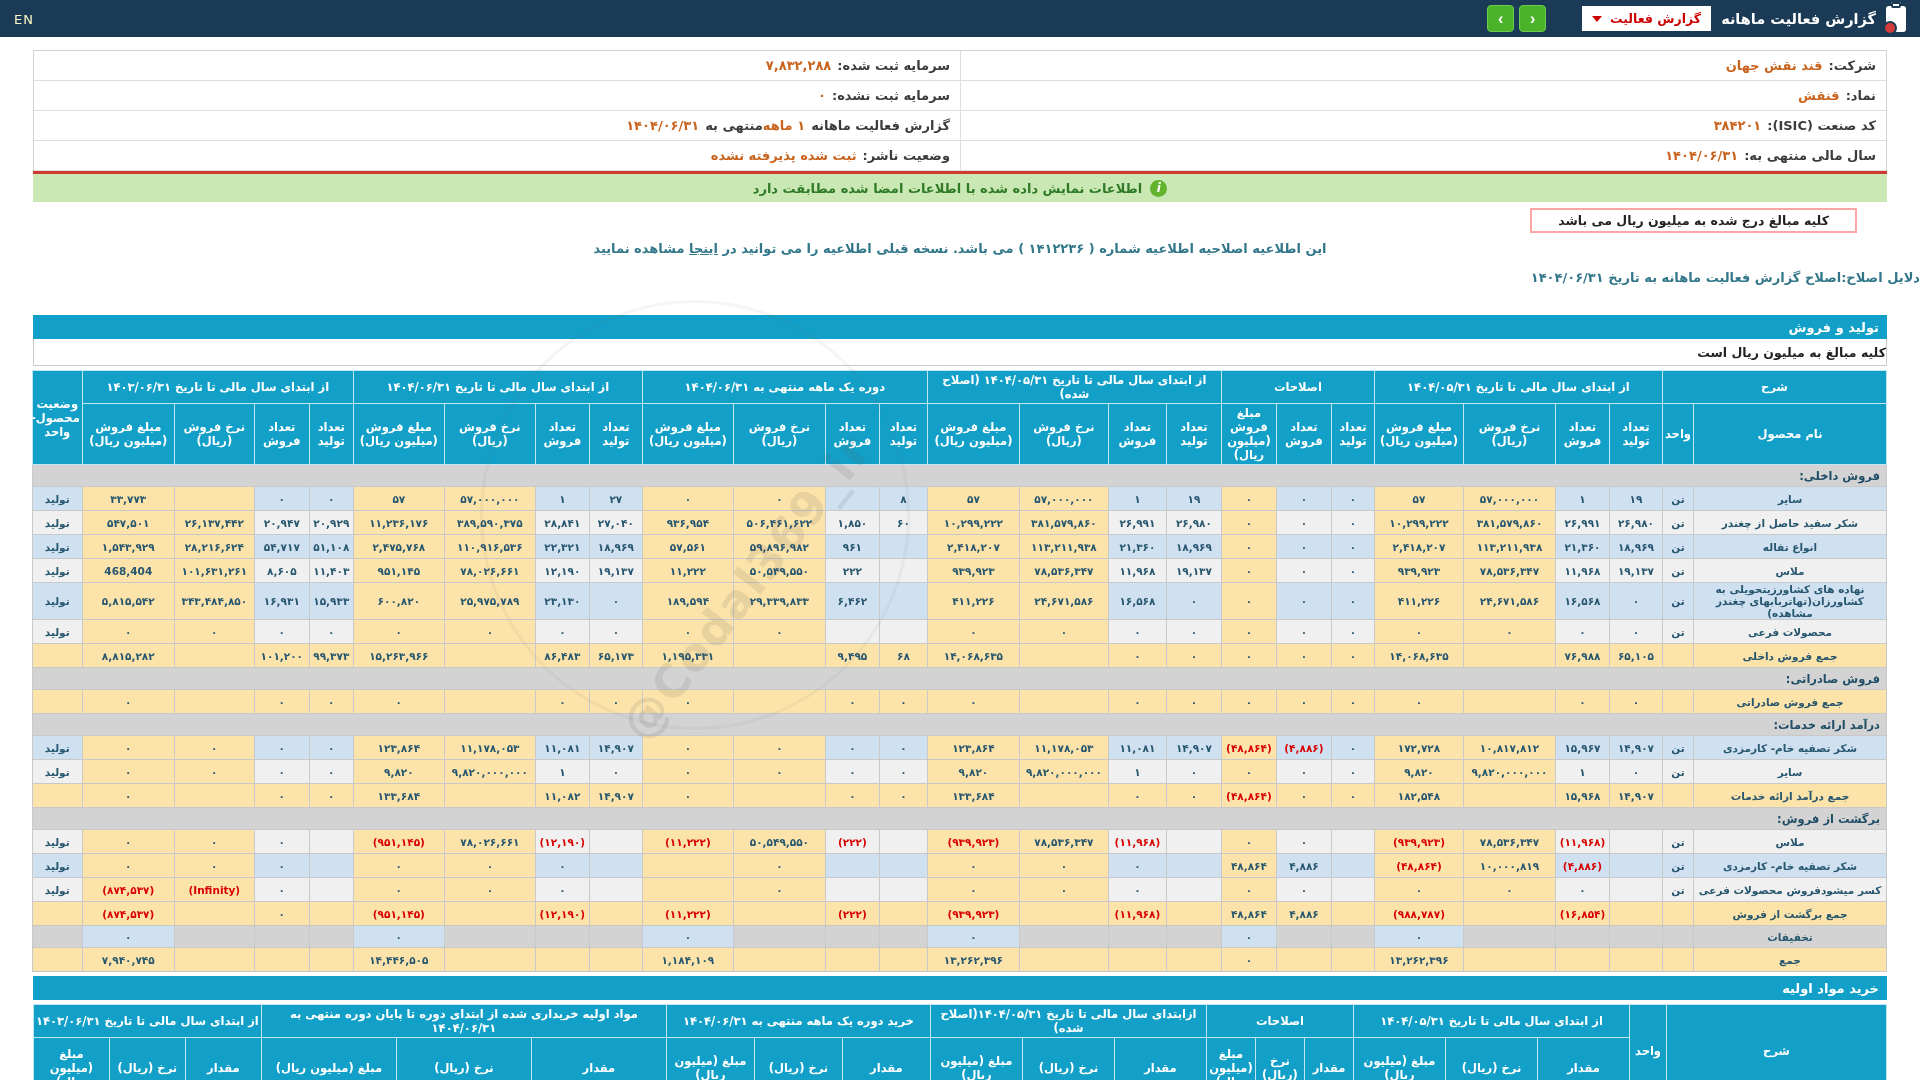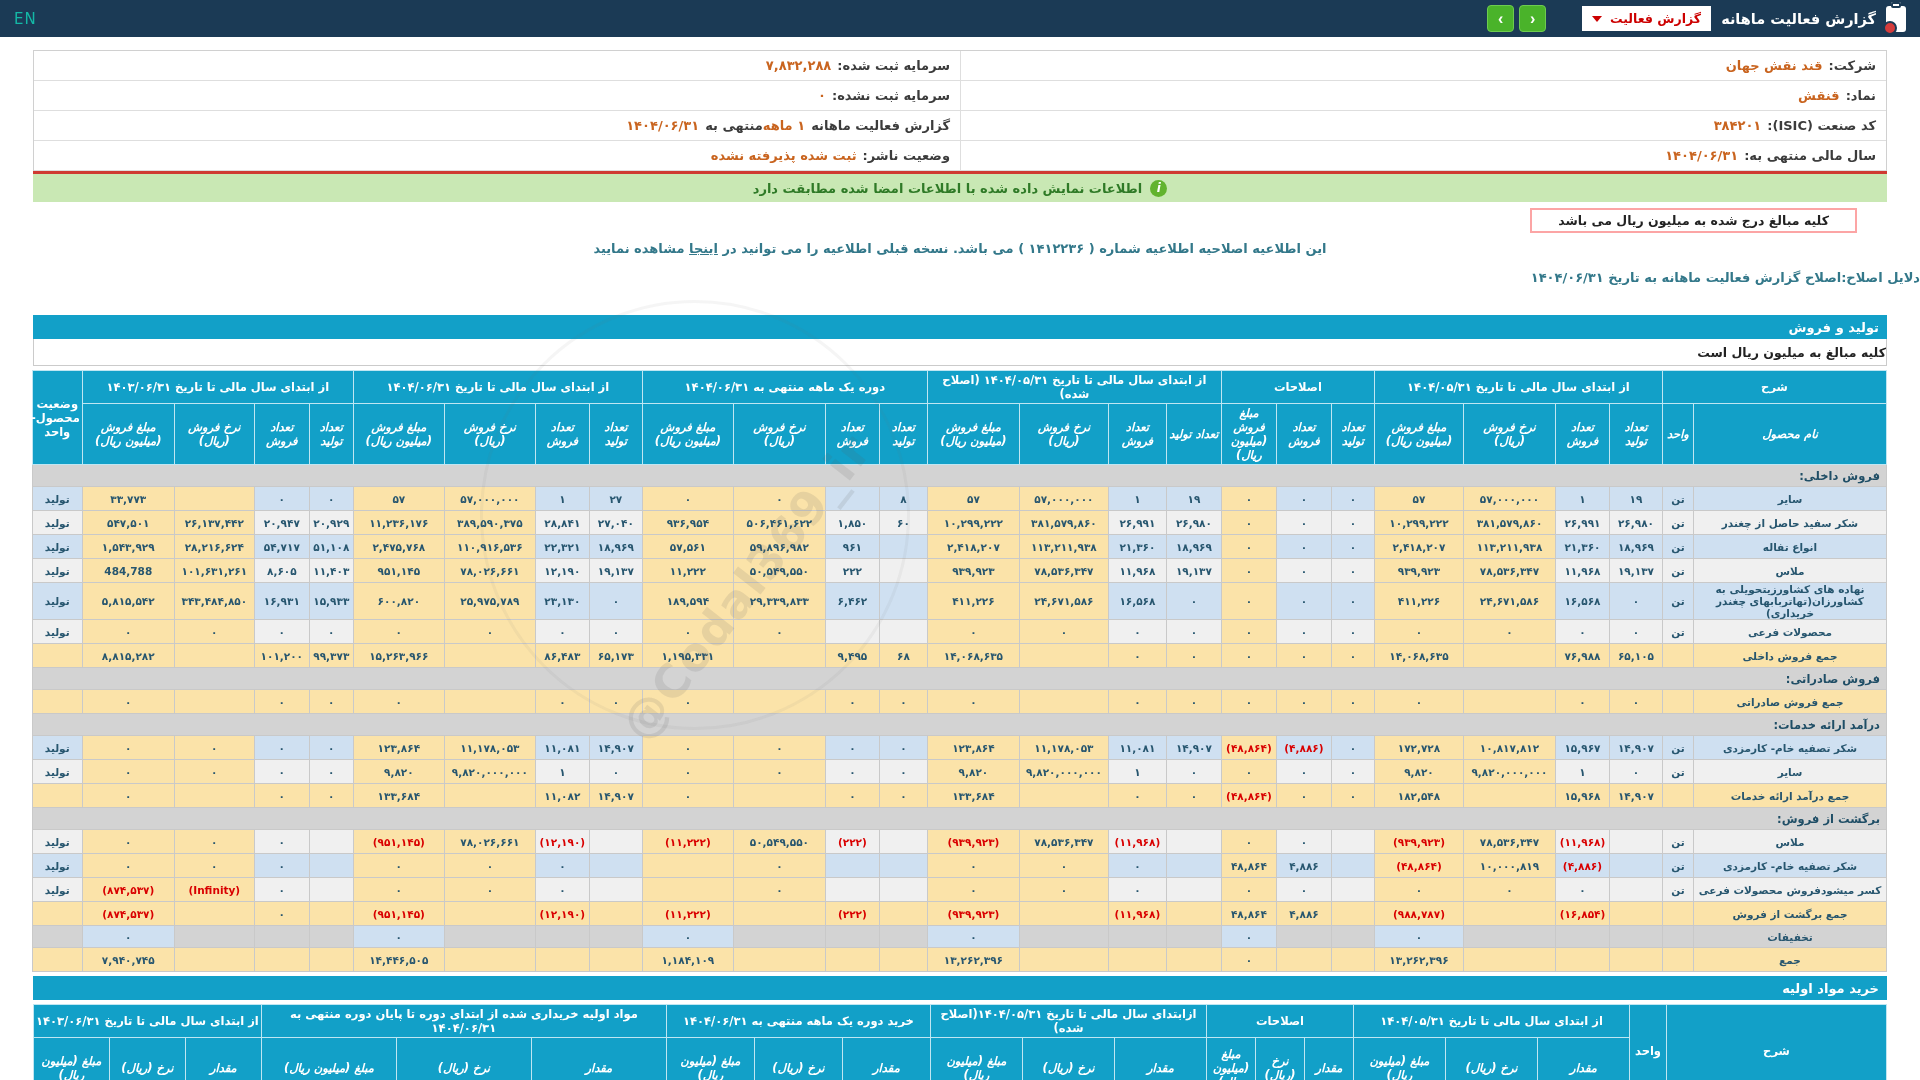--- a/index.html
+++ b/index.html
@@ -12,21 +12,21 @@
   .topbar-right { display:flex; align-items:center; gap:10px; }
   .clipboard { width:20px; height:26px; background:#fff; border-radius:3px; position:relative; }
   .clipboard:before { content:""; position:absolute; top:-4px; right:5px; width:10px; height:6px; background:#fff; border-radius:2px; box-shadow:0 0 0 2px #1b3a55 inset; }
   .clipboard:after { content:""; position:absolute; bottom:-3px; left:-3px; width:10px; height:10px; background:#d43c3c; border-radius:50%; border:2px solid #1b3a55; }
   .app-title { color:#fff; font-size:14.5px; font-weight:bold; }
   .report-select { background:#fff; height:25px; display:flex; align-items:center; gap:8px; padding:0 10px; cursor:pointer; }
   .report-select .lbl { color:#cc0000; font-size:12.5px; font-weight:bold; }
   .caret { width:0; height:0; border-left:5px solid transparent; border-right:5px solid transparent; border-top:6px solid #cc0000; }
   .navbtns { display:flex; gap:5px; margin-right:26px; }
   .navbtn { width:27px; height:27px; background:#4ab32a; border:1px solid #6ecb4f; border-radius:4px; color:#fff; font-size:16px; font-weight:bold; display:flex; align-items:center; justify-content:center; cursor:pointer; }
-  .lang { color:#14b8a6; font-size:15px; cursor:pointer; letter-spacing:1px; }
+  .lang { color:#fef9c3; font-size:13px; cursor:pointer; letter-spacing:1px; }
 
   
   .company-info { margin:13px 33px 0 33px; border:1px solid #d0d0d0; border-bottom:none; }
   .ci-row { display:flex; flex-direction:row; height:30px; border-bottom:1px solid #dedede; }
   .ci-cell { width:50%; display:flex; align-items:center; justify-content:flex-start; padding:0 10px; font-size:13px; }
   .ci-cell.right { border-left:1px solid #dedede; }
   .ci-label { color:#3c3c3c; font-weight:bold; }
   .ci-value { color:#c9641f; font-weight:bold; margin-right:6px; }
   .num { direction:ltr; unicode-bidi:isolate; }
 
@@ -54,21 +54,21 @@
   tr.shade-blue td.qty, tr.shade-blue td.namecell, tr.shade-blue td.unitcell, tr.shade-blue td.statuscell { background:#cfe0f1; }
   tr.shade-white td.qty, tr.shade-white td.namecell, tr.shade-white td.unitcell, tr.shade-white td.statuscell { background:#f0f0f0; }
   td.namecell { text-align:right; padding-right:6px; font-size:11px; color:#24556e; }
   tr.section td { background:#d3d3d3; text-align:right; padding-right:6px; color:#1f4e66; font-size:11.5px; height:22px; }
   tr.total td { background:#fbe3a9; }
   tr.total td.namecell { font-weight:bold; }
   tr.discount td { background:#d3d3d3; height:22px; }
   tr.discount td.mablagh { background:#cfe0f1; }
   td.red, span.red { color:#d90000; }
   table.grid thead tr:first-child th { height:32px; }
-  table.grid thead tr:last-child th { height:56px;font-style:italic; }
+  table.grid thead tr:last-child th { height:56px; }
   #purchase-table thead tr:first-child th { height:30px; }
   #purchase-table thead tr:last-child th { height:60px; }
   .purchase-bar { margin-top:4px; }
 
   
   .watermark { position:absolute; top:560px; left:560px; transform:rotate(-52deg); transform-origin:center; font-size:46px; font-weight:bold; color:rgba(90,90,90,0.13); letter-spacing:2px; direction:ltr; pointer-events:none; }
   .wm-ring { position:absolute; top:300px; left:480px; width:430px; height:430px; border:3px solid rgba(120,120,120,0.07); border-radius:50%; pointer-events:none; }
 </style>
 </head>
 <body>
@@ -331,25 +331,25 @@
           <td class="qty"><span class="num">۲۲۲</span></td>
           <td class="money"><span class="num">۵۰,۵۴۹,۵۵۰</span></td>
           <td class="money mablagh"><span class="num">۱۱,۲۲۲</span></td>
           <td class="qty"><span class="num">۱۹,۱۳۷</span></td>
           <td class="qty"><span class="num">۱۲,۱۹۰</span></td>
           <td class="money"><span class="num">۷۸,۰۲۶,۶۶۱</span></td>
           <td class="money mablagh"><span class="num">۹۵۱,۱۴۵</span></td>
           <td class="qty"><span class="num">۱۱,۴۰۳</span></td>
           <td class="qty"><span class="num">۸,۶۰۵</span></td>
           <td class="money"><span class="num">۱۰۱,۶۳۱,۲۶۱</span></td>
-          <td class="money mablagh"><span class="num">484,788</span></td>
+          <td class="money mablagh"><span class="num">468,404</span></td>
           <td class="statuscell">تولید</td>
         </tr>
         <tr class="shade-blue">
-          <td class="namecell">نهاده های کشاورزیتحویلی به کشاورزان(تهاتربابهای چغندر خریداری)</td>
+          <td class="namecell">نهاده های کشاورزیتحویلی به کشاورزان(تهاتربابهای چغندر مشاهده)</td>
           <td class="unitcell">تن</td>
           <td class="qty"><span class="num">۰</span></td>
           <td class="qty"><span class="num">۱۶,۵۶۸</span></td>
           <td class="money"><span class="num">۲۴,۶۷۱,۵۸۶</span></td>
           <td class="money mablagh"><span class="num">۴۱۱,۲۲۶</span></td>
           <td class="qty"><span class="num">۰</span></td>
           <td class="qty"><span class="num">۰</span></td>
           <td class="money mablagh"><span class="num">۰</span></td>
           <td class="qty"><span class="num">۰</span></td>
           <td class="qty"><span class="num">۱۶,۵۶۸</span></td>

